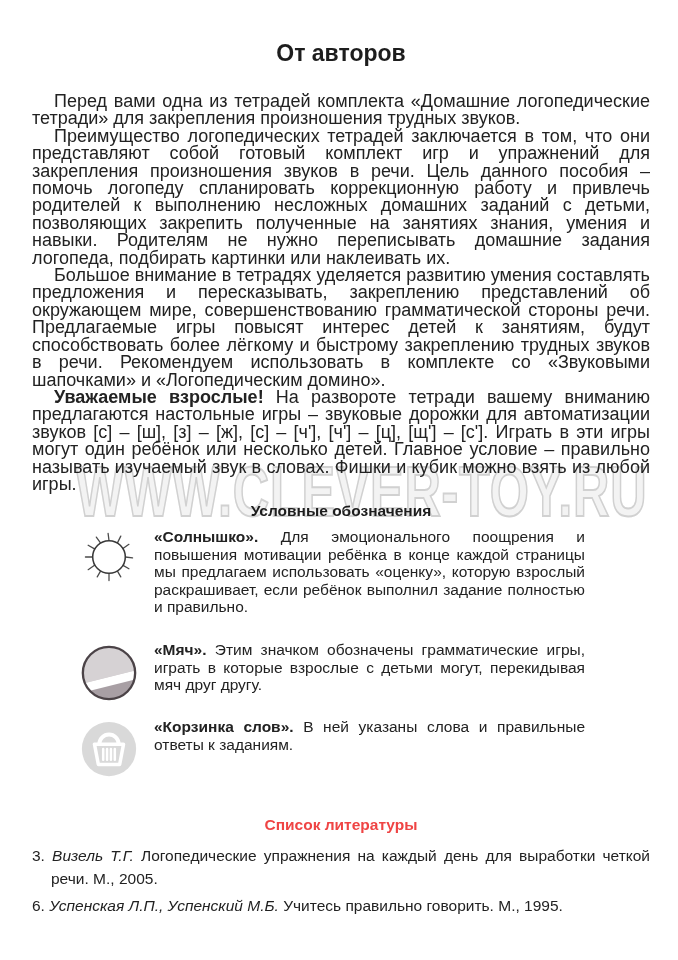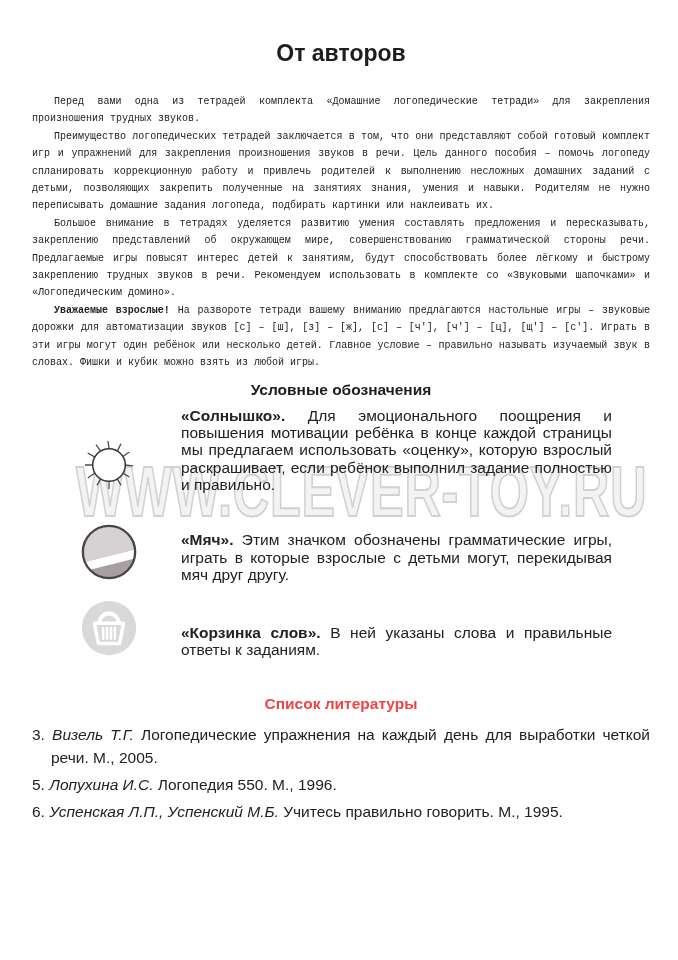--- a/index.html
+++ b/index.html
@@ -31,38 +31,36 @@
   .content{position:relative;z-index:1;margin-top:14px;}
   h1.title{
     margin:0 0 26px 0;
     text-align:center;
     font-size:23px;
     font-weight:bold;
     color:#1d1d1d;
   }
   .para{
     margin:0;
-    font-size:10px;
+    font-size:18px;
     line-height:17.4px;
     text-align:justify;
     text-indent:22px;
-    font-family:Liberation Mono, monospace;
   }
   .para b{font-weight:bold;}
   h2.sect{
     margin:9px 0 8px 0;
     text-align:center;
     font-size:15.5px;
     font-weight:bold;
     color:#1d1d1d;
   }
   .legend-row{
     display:flex;
-    align-items:flex-end;
-    gap:27px;
+    align-items:flex-start;
   }
   .row-sun{margin-top:6px;}
   .row-ball{margin-top:26px;}
   .row-basket{margin-top:13px;}
   .icon-box{
     flex:none;
     width:62px;
     margin-left:46px;
     margin-right:14px;
     display:flex;
@@ -169,17 +167,16 @@
             <line x1="38" y1="32" x2="38" y2="43"></line>
           </g>
         </svg>
       </div>
       <p class="legend-text"><b>«Корзинка слов».</b><span> В ней указаны слова и правильные ответы к заданиям.</span></p>
     </div>
 
     <h2 class="bib-head">Список литературы</h2>
 
     <div class="bib-item"><span class="bib-num">3.</span> <i>Визель Т.Г.</i><span> Логопедические упражнения на каждый день для выработки четкой речи. М., 2005.</span></div>
-    <div class="bib-item"><span class="bib-num">5.</span> <i>Лопухина И.С.</i><span> Логопедия 550. М., 1996.</span></div>
     <div class="bib-item"><span class="bib-num">6.</span> <i>Успенская Л.П., Успенский М.Б.</i><span> Учитесь правильно говорить. М., 1995.</span></div>
 
   </div>
 </div>
 
 </body></html>

